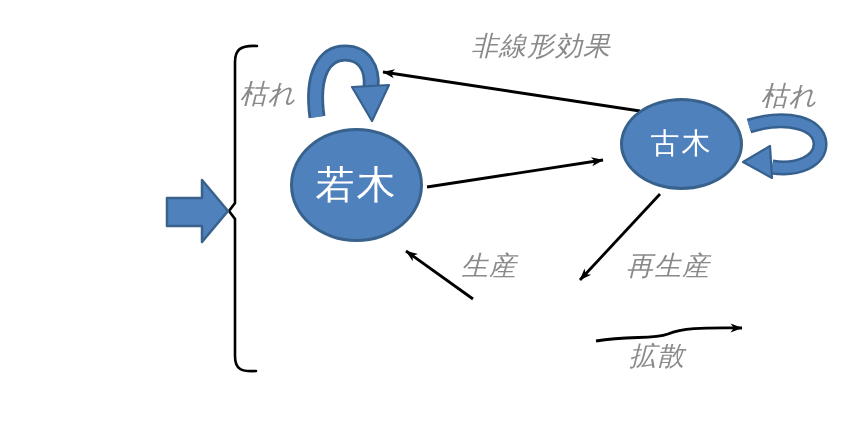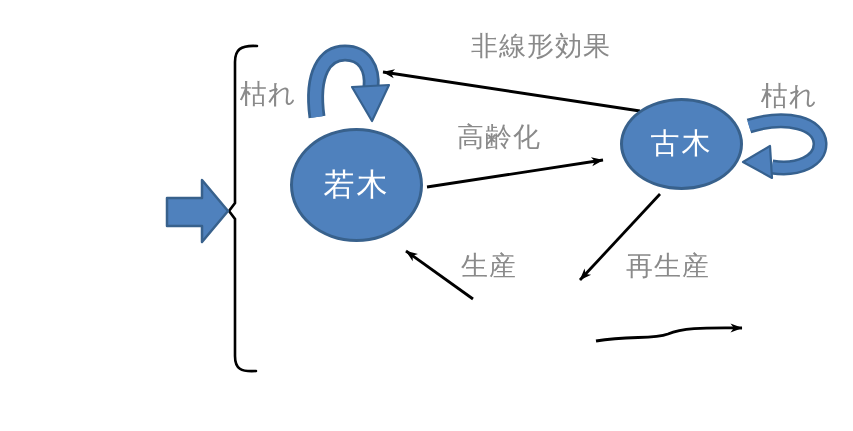--- a/index.html
+++ b/index.html
@@ -22,20 +22,21 @@
     letter-spacing:2px;
     font-family:Liberation Serif, serif;
   }
   .edge-label{
     position:absolute;z-index:3;
     transform:translate(-50%,-50%);
     color:var(--edge-label-text,#8A8A8A);
     font-size:27px;
     white-space:nowrap;
     letter-spacing:1px;
+    font-style:italic;
   }
 </style>
 </head>
 <body>
 
 <div id="stage">
 
   <svg id="arrow-layer" viewBox="0 0 853 431" xmlns="http://www.w3.org/2000/svg">
     <defs>
       <marker id="ah" markerUnits="userSpaceOnUse" markerWidth="15" markerHeight="12" refX="12" refY="5" orient="auto">
@@ -64,31 +65,31 @@
     </g>
 
     <g>
       <path d="M749,126 C788,114 819,124 820,143 C821,161 798,171 772,167" fill="none" stroke="#36618F" stroke-width="15"></path>
       <path d="M749,126 C788,114 819,124 820,143 C821,161 798,171 772,167" fill="none" stroke="#4E80BC" stroke-width="10"></path>
       <polygon points="770,146 772,178 743,162" fill="#4E80BC" stroke="#36618F" stroke-width="2.2" stroke-linejoin="round"></polygon>
     </g>
   </svg>
 
 
-  <div class="node" style="left:290px;top:128px;width:133px;height:114px;font-size:31px;">若木</div>
+  <div class="node" style="left:290px;top:128px;width:133px;height:114px;font-size:39px;">若木</div>
 
   <div class="node" style="left:620px;top:98px;width:123px;height:92px;font-size:29px;">古木</div>
 
 
   <div class="edge-label" style="left:268px;top:94px;">枯れ</div>
 
   <div class="edge-label" style="left:541px;top:46px;">非線形効果</div>
 
-  <div class="edge-label" style="left:499px;top:137px;">高齢化</div>
 
   <div class="edge-label" style="left:789px;top:96px;">枯れ</div>
 
   <div class="edge-label" style="left:668px;top:266px;">再生産</div>
 
   <div class="edge-label" style="left:489px;top:266px;">生産</div>
 
+  <div class="edge-label" style="left:657px;top:356px;">拡散</div>
 
 </div>
 
 </body></html>

